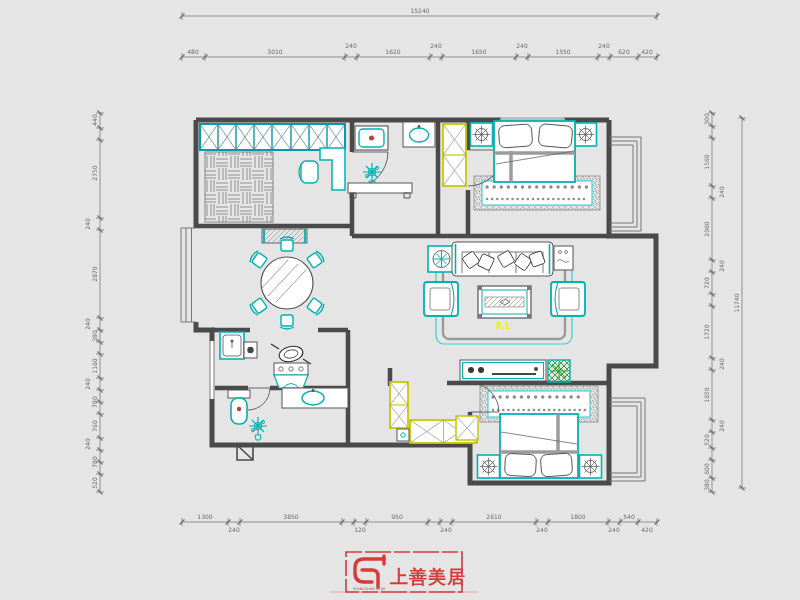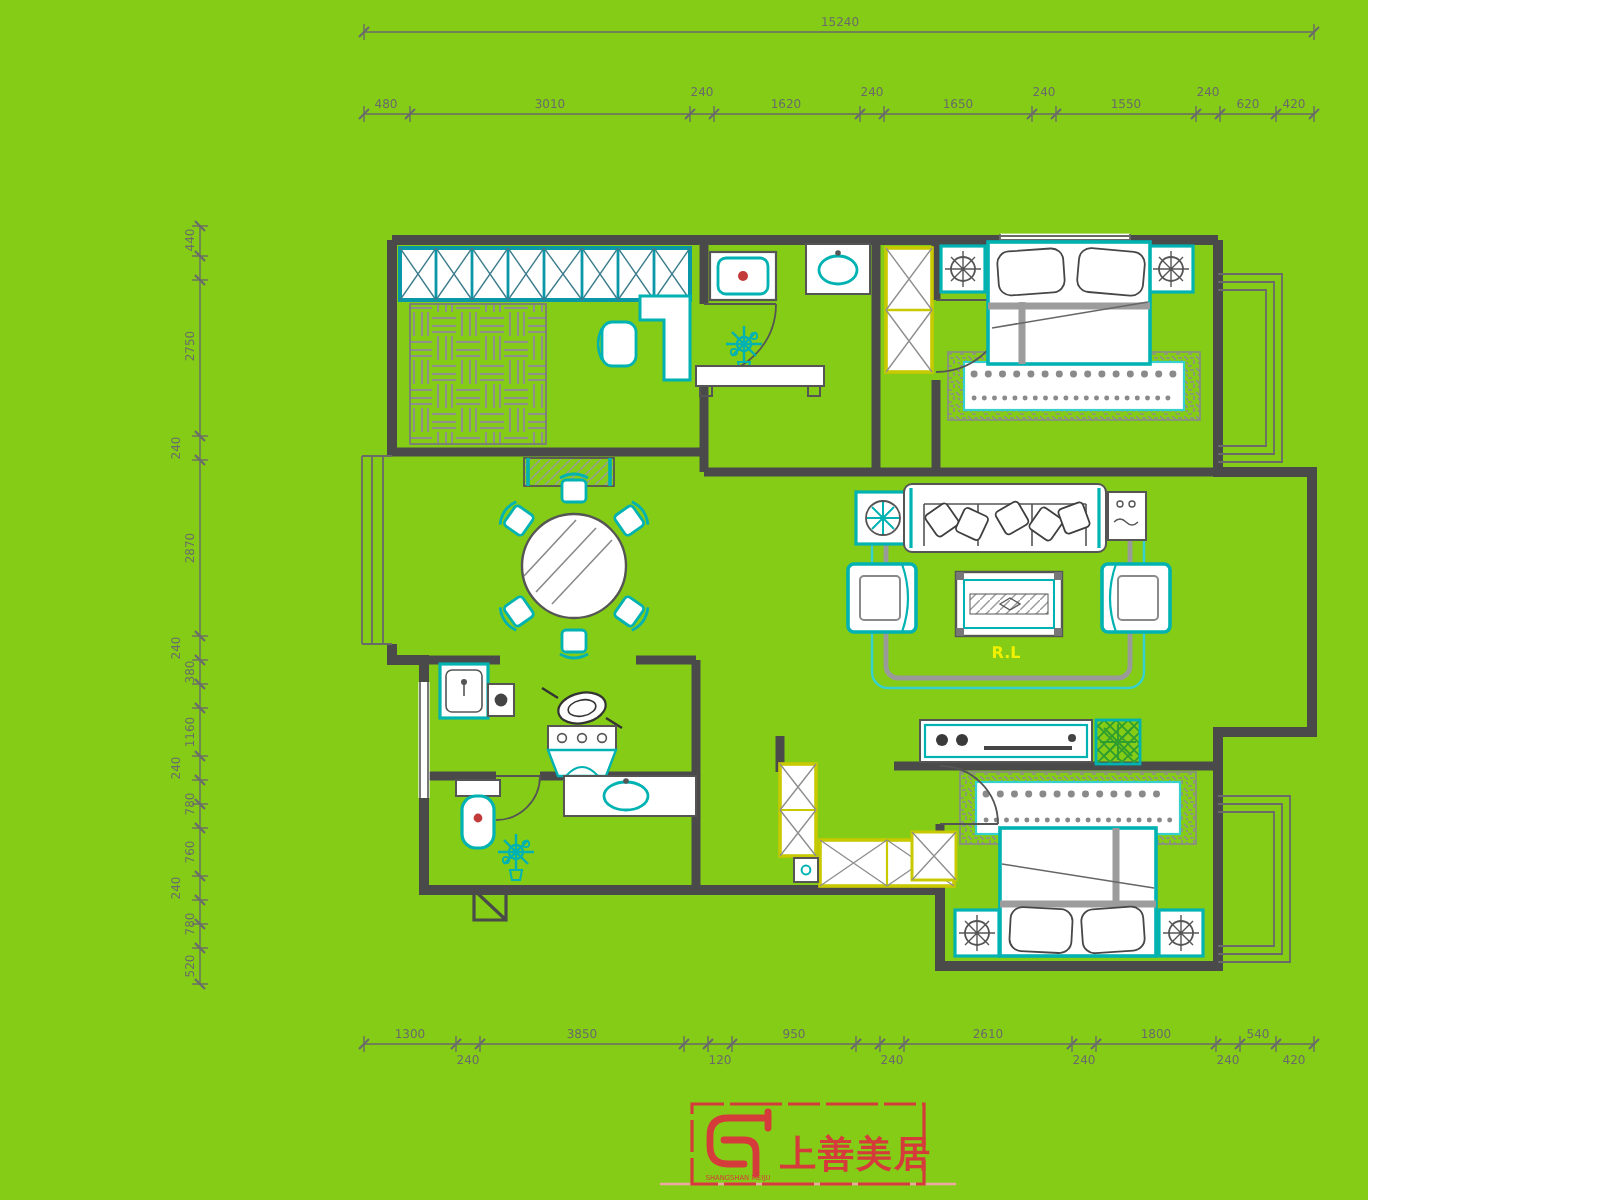--- a/index.html
+++ b/index.html
@@ -1,16 +1,16 @@
 <!DOCTYPE html>
 <html><head>
 <meta charset="utf-8">
 <style>
   html,body{margin:0;padding:0;background:#ffffff;}
-  #stage{position:relative;width:684px;height:600px;background:#84cc16;overflow:hidden;
+  #stage{position:relative;width:800px;height:600px;background:#e5e5e5;overflow:hidden;
          font-family:"DejaVu Sans", "Liberation Sans", sans-serif;}
   svg{display:block}
   svg text{font-family:"DejaVu Sans", "Liberation Sans", sans-serif;}
   .brand-cjk{font-weight:bold;}
 </style>
 </head>
 <body>
 
 <div id="stage">
 <svg width="800" height="600" viewBox="0 0 800 600">

